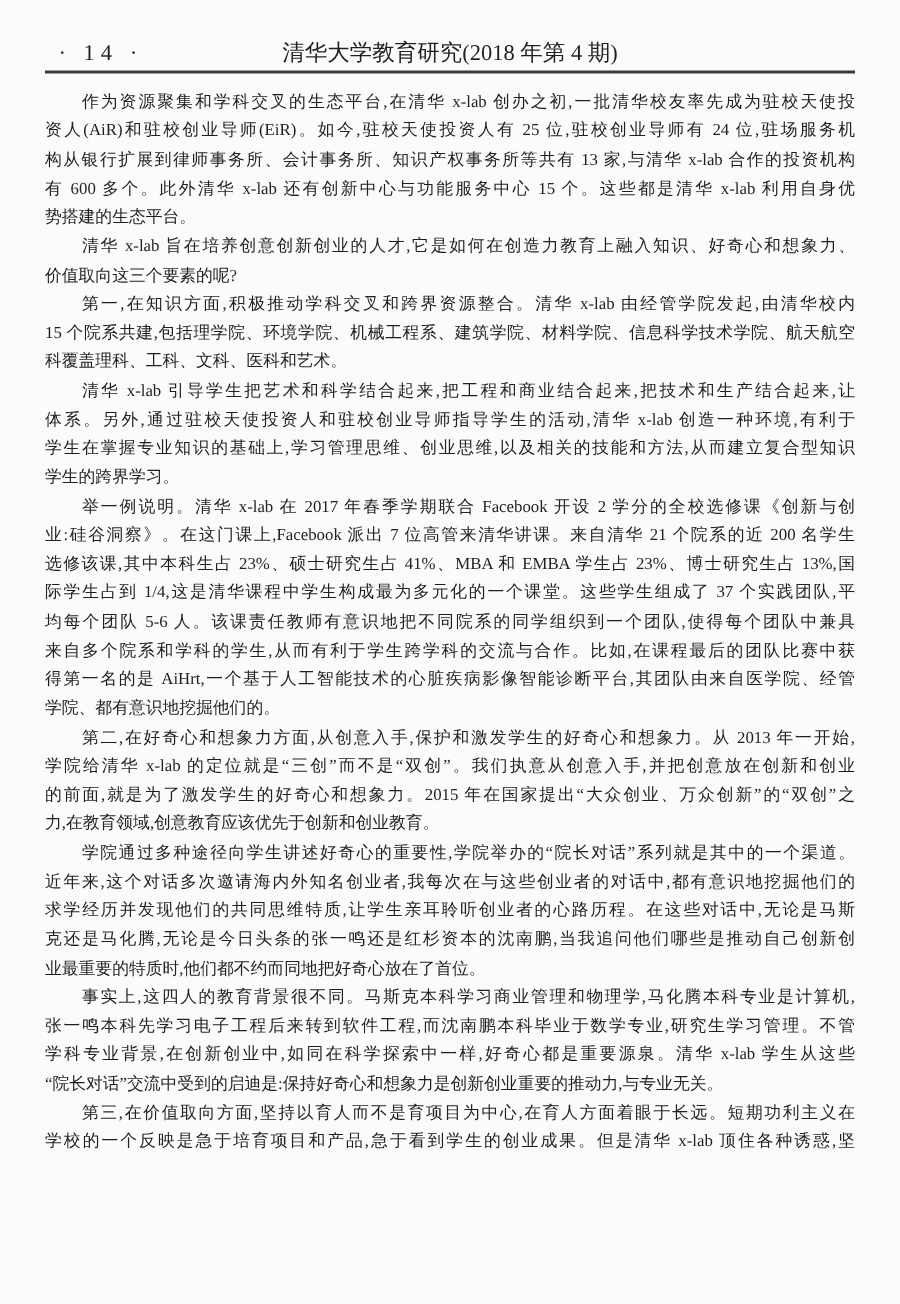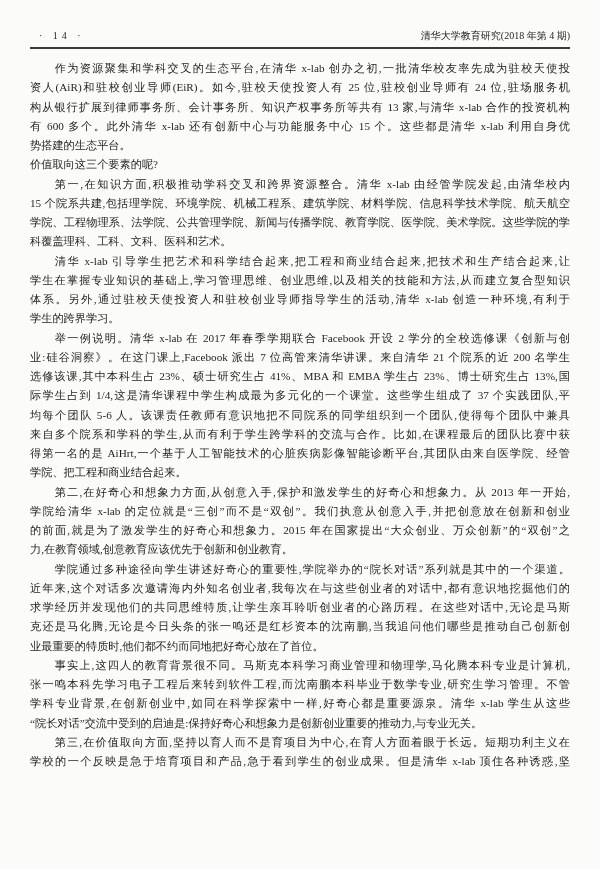--- a/index.html
+++ b/index.html
@@ -17,36 +17,36 @@
     height: 869px;
     overflow: hidden;
     background: #fbfbf9;
   }
   .header {
     position: absolute;
     top: 28px;
     left: 30px;
     right: 30px;
     height: 16px;
-    font-size: 10px;
+    font-size: 15px;
     line-height: 16px;
   }
   .page-num {
     position: absolute;
     left: 9px;
     top: 0;
     letter-spacing: 4px;
     white-space: nowrap;
   }
   .journal-title {
     position: absolute;
     left: 0;
     right: 0;
     top: 0;
-    text-align: right;
+    text-align: center;
     white-space: nowrap;
   }
   .header-rule {
     position: absolute;
     top: 47px;
     left: 30px;
     width: 540px;
     height: 0;
     border-top: 2px solid #3a3a3a;
   }
@@ -80,37 +80,37 @@
     <span class="page-num">· 14 ·</span>
     <span class="journal-title">清华大学教育研究(2018 年第 4 期)</span>
   </div>
   <div class="header-rule"></div>
   <div class="article-body">
       <div class="line ind">作为资源聚集和学科交叉的生态平台,在清华 x-lab 创办之初,一批清华校友率先成为驻校天使投</div>
       <div class="line">资人(AiR)和驻校创业导师(EiR)。如今,驻校天使投资人有 25 位,驻校创业导师有 24 位,驻场服务机</div>
       <div class="line">构从银行扩展到律师事务所、会计事务所、知识产权事务所等共有 13 家,与清华 x-lab 合作的投资机构</div>
       <div class="line">有 600 多个。此外清华 x-lab 还有创新中心与功能服务中心 15 个。这些都是清华 x-lab 利用自身优</div>
       <div class="line pend">势搭建的生态平台。</div>
+      <div class="line ind">清华 x-lab 旨在培养创意创新创业的人才,它是如何在创造力教育上融入知识、好奇心和想象力、</div>
       <div class="line pend">价值取向这三个要素的呢?</div>
       <div class="line ind">第一,在知识方面,积极推动学科交叉和跨界资源整合。清华 x-lab 由经管学院发起,由清华校内</div>
       <div class="line">15 个院系共建,包括理学院、环境学院、机械工程系、建筑学院、材料学院、信息科学技术学院、航天航空</div>
-      <div class="line">学院、工程物理系、法学院、公共管理学院、新闻与传播学院、教育学院、医学院、美术学院。这些学院的学</div>
       <div class="line pend">科覆盖理科、工科、文科、医科和艺术。</div>
       <div class="line ind">清华 x-lab 引导学生把艺术和科学结合起来,把工程和商业结合起来,把技术和生产结合起来,让</div>
+      <div class="line">体系。另外,通过驻校天使投资人和驻校创业导师指导学生的活动,清华 x-lab 创造一种环境,有利于</div>
       <div class="line">学生在掌握专业知识的基础上,学习管理思维、创业思维,以及相关的技能和方法,从而建立复合型知识</div>
-      <div class="line">体系。另外,通过驻校天使投资人和驻校创业导师指导学生的活动,清华 x-lab 创造一种环境,有利于</div>
       <div class="line pend">学生的跨界学习。</div>
       <div class="line ind">举一例说明。清华 x-lab 在 2017 年春季学期联合 Facebook 开设 2 学分的全校选修课《创新与创</div>
       <div class="line">业:硅谷洞察》。在这门课上,Facebook 派出 7 位高管来清华讲课。来自清华 21 个院系的近 200 名学生</div>
       <div class="line">选修该课,其中本科生占 23%、硕士研究生占 41%、MBA 和 EMBA 学生占 23%、博士研究生占 13%,国</div>
       <div class="line">际学生占到 1/4,这是清华课程中学生构成最为多元化的一个课堂。这些学生组成了 37 个实践团队,平</div>
       <div class="line">均每个团队 5-6 人。该课责任教师有意识地把不同院系的同学组织到一个团队,使得每个团队中兼具</div>
       <div class="line">来自多个院系和学科的学生,从而有利于学生跨学科的交流与合作。比如,在课程最后的团队比赛中获</div>
       <div class="line">得第一名的是 AiHrt,一个基于人工智能技术的心脏疾病影像智能诊断平台,其团队由来自医学院、经管</div>
-      <div class="line pend">学院、把工程和商业结合起来。</div>
+      <div class="line pend">学院、都有意识地挖掘他们的。</div>
       <div class="line ind">第二,在好奇心和想象力方面,从创意入手,保护和激发学生的好奇心和想象力。从 2013 年一开始,</div>
       <div class="line">学院给清华 x-lab 的定位就是“三创”而不是“双创”。我们执意从创意入手,并把创意放在创新和创业</div>
       <div class="line">的前面,就是为了激发学生的好奇心和想象力。2015 年在国家提出“大众创业、万众创新”的“双创”之</div>
       <div class="line pend">力,在教育领域,创意教育应该优先于创新和创业教育。</div>
       <div class="line ind">学院通过多种途径向学生讲述好奇心的重要性,学院举办的“院长对话”系列就是其中的一个渠道。</div>
       <div class="line">近年来,这个对话多次邀请海内外知名创业者,我每次在与这些创业者的对话中,都有意识地挖掘他们的</div>
       <div class="line">求学经历并发现他们的共同思维特质,让学生亲耳聆听创业者的心路历程。在这些对话中,无论是马斯</div>
       <div class="line">克还是马化腾,无论是今日头条的张一鸣还是红杉资本的沈南鹏,当我追问他们哪些是推动自己创新创</div>
       <div class="line pend">业最重要的特质时,他们都不约而同地把好奇心放在了首位。</div>
       <div class="line ind">事实上,这四人的教育背景很不同。马斯克本科学习商业管理和物理学,马化腾本科专业是计算机,</div>

